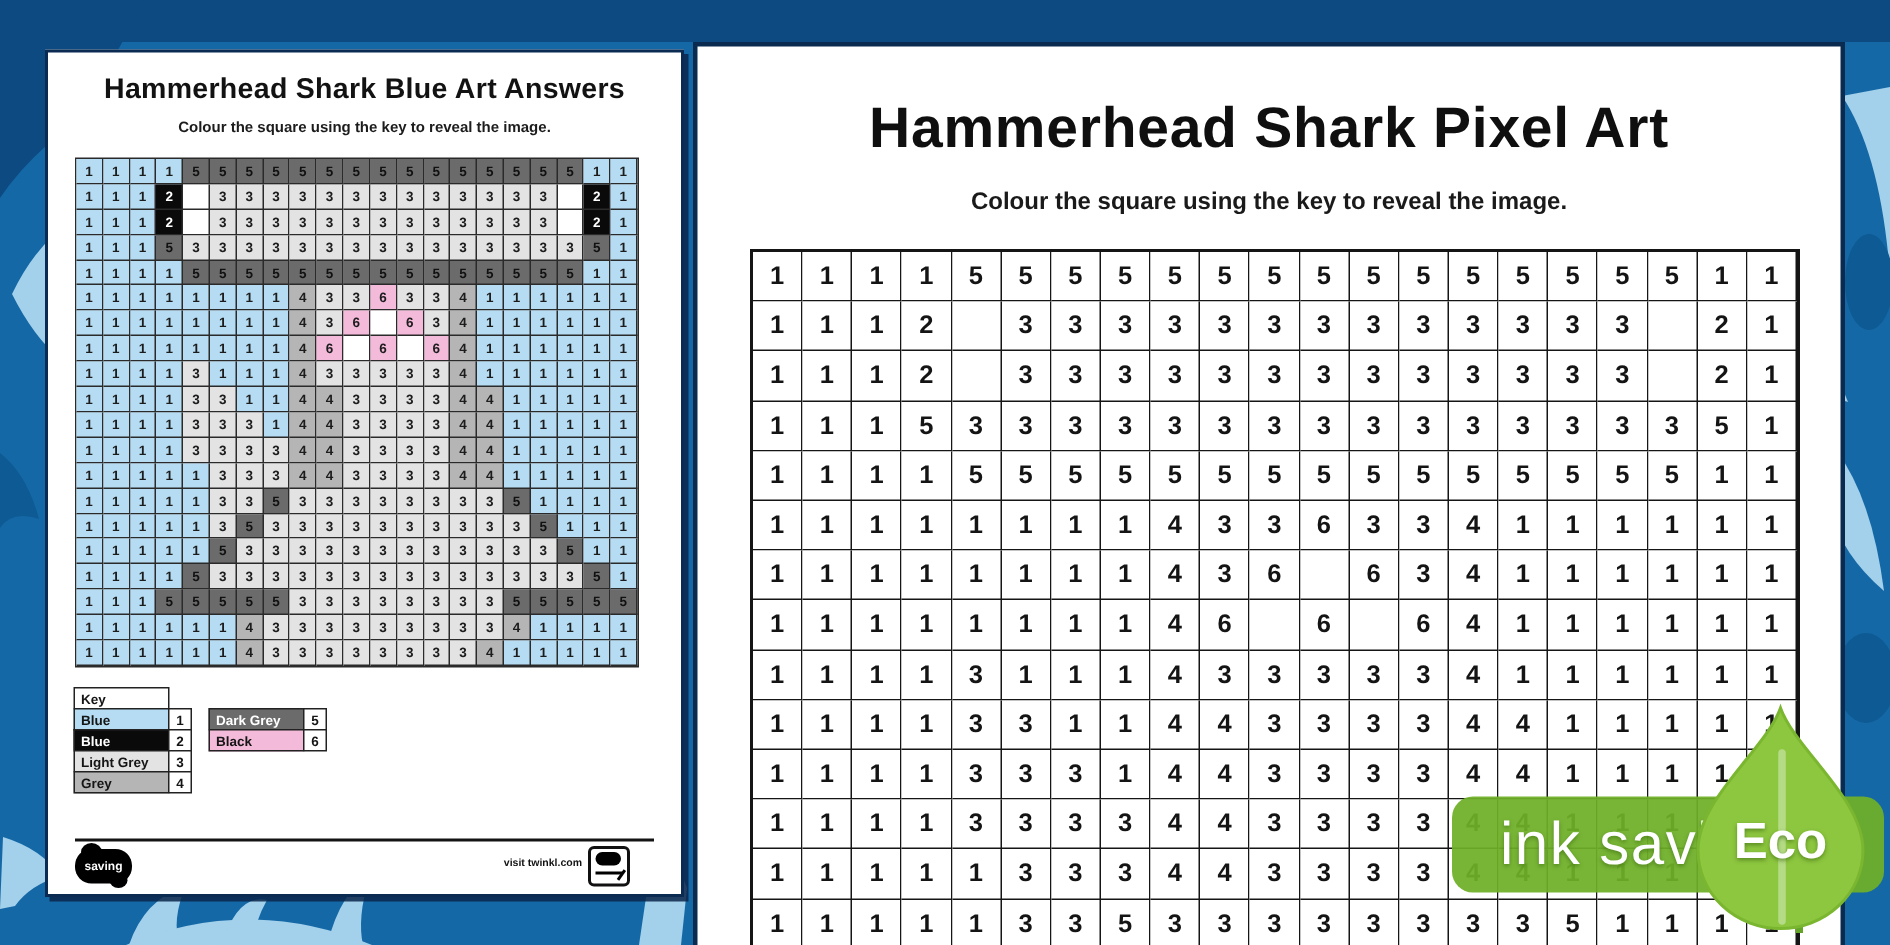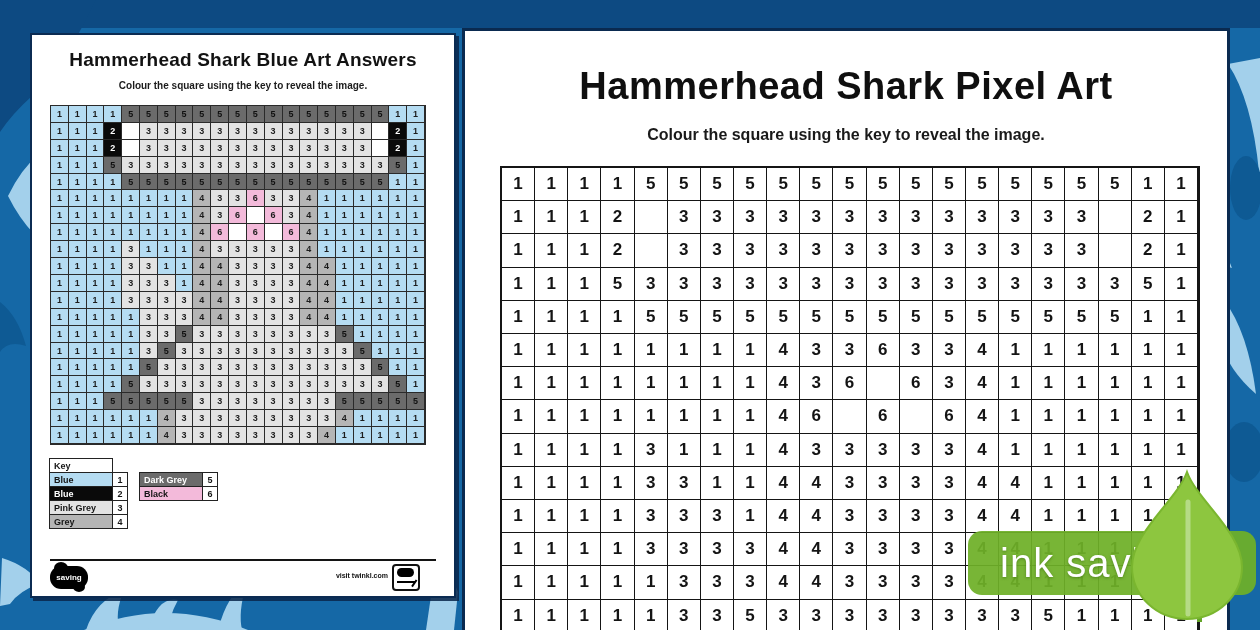--- a/index.html
+++ b/index.html
@@ -509,21 +509,21 @@
         <div class="khead">Key</div>
       <div class="krow">
             <div class="kname" style="background: rgb(181, 220, 242); color: rgb(21, 21, 21);">Blue</div>
             <div class="knum">1</div>
           </div>
           <div class="krow">
             <div class="kname" style="background: rgb(10, 10, 10); color: rgb(255, 255, 255);">Blue</div>
             <div class="knum">2</div>
           </div>
           <div class="krow">
-            <div class="kname" style="background: rgb(227, 227, 227); color: rgb(21, 21, 21);">Pink Grey</div>
+            <div class="kname" style="background: rgb(227, 227, 227); color: rgb(21, 21, 21);">Light Grey</div>
             <div class="knum">3</div>
           </div>
           <div class="krow">
             <div class="kname" style="background: rgb(181, 181, 181); color: rgb(21, 21, 21);">Grey</div>
             <div class="knum">4</div>
           </div>
         </div>
       <div id="key-table-extra">
           <div class="krow">
             <div class="kname" style="background: rgb(107, 107, 107); color: rgb(255, 255, 255);">Dark Grey</div>
@@ -850,14 +850,15 @@
   </div>
 
   <div id="eco-band" style="background: rgba(110, 176, 40, 0.933);">
     <span>ink saving</span>
   </div>
   <svg id="eco-leaf" viewBox="0 0 132 156">
     <rect x="75" y="120" width="5" height="34" fill="#64a428"></rect>
     <path d="M65,4 C75,32 120,64 120,99 A55,52 0 1 1 10,99 C10,64 55,32 65,4 Z" class="fill-leaf" fill="#8dc63f" stroke="#7ab62f" stroke-width="2"></path>
     <path d="M66,34 L66,146" stroke="#bcdf93" stroke-width="5" stroke-linecap="round" opacity="0.85"></path>
   </svg>
+  <div id="eco-text">Eco</div>
 
 </div>
 
 </body></html>

